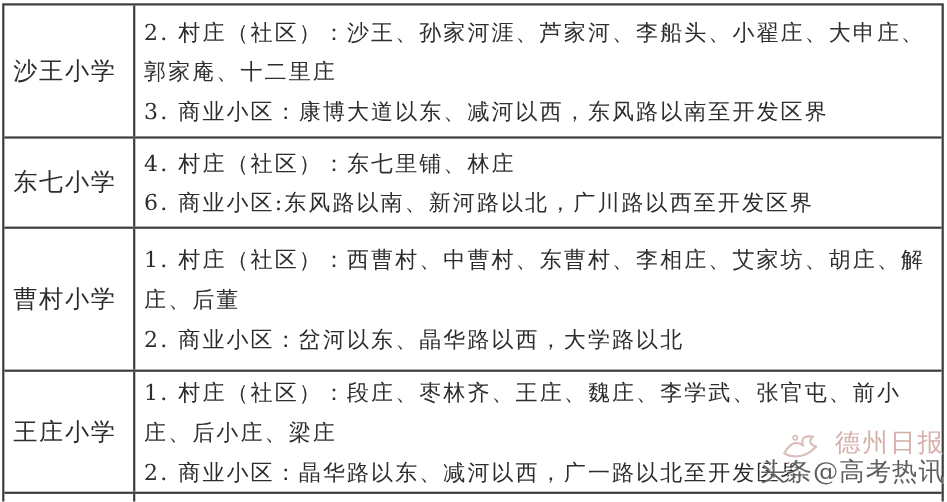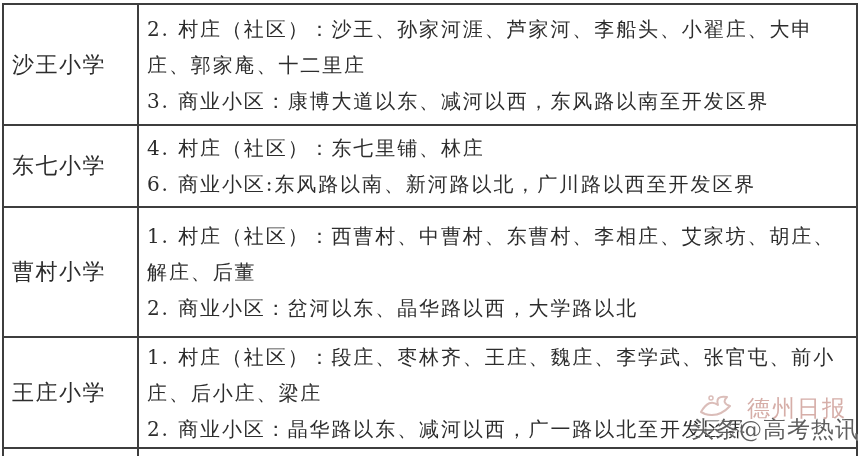--- a/index.html
+++ b/index.html
@@ -13,21 +13,21 @@
   }
   .district-table{
     position:absolute;left:2px;top:3px;width:852px;
     border:2px solid #3d3d3d;
     background:#fff;
   }
   .tr{display:flex;}
   .tr + .tr{border-top:2px solid #3d3d3d;}
   .td{box-sizing:border-box;}
   .col-school{
-    width:135px;
+    width:119px;
     border-right:2px solid #3d3d3d;
     display:flex;align-items:center;
     padding-left:8px;
     font-size:22px;letter-spacing:1.5px;
     flex-shrink:0;
   }
   .col-detail{
     flex:1;
     display:flex;flex-direction:column;justify-content:center;
     padding:0 9px 0 8px;
@@ -39,22 +39,22 @@
   .row-3{height:128px;}
   .row-4{height:109px;}
   .row-partial{height:22px;}
   .watermark{
     position:absolute;right:2px;top:392px;
     text-align:right;
     pointer-events:none;
     line-height:1;
   }
   .wm-brand-row{
-    display:flex;align-items:flex-end;justify-content:flex-end;
-    gap:8px;margin-right:12px;
+    display:flex;align-items:flex-start;justify-content:flex-end;
+    gap:8px;margin-right:0;
   }
   .wm-bird{display:inline-block;width:42px;height:28px;opacity:.75;}
   .wm-brand{
     font-size:23px;letter-spacing:2px;
     color:#cfa09a;
     text-shadow:1px 1px 0 rgba(255,255,255,.85);
     opacity:.85;
   }
   .wm-credit{
     margin-top:-2px;

